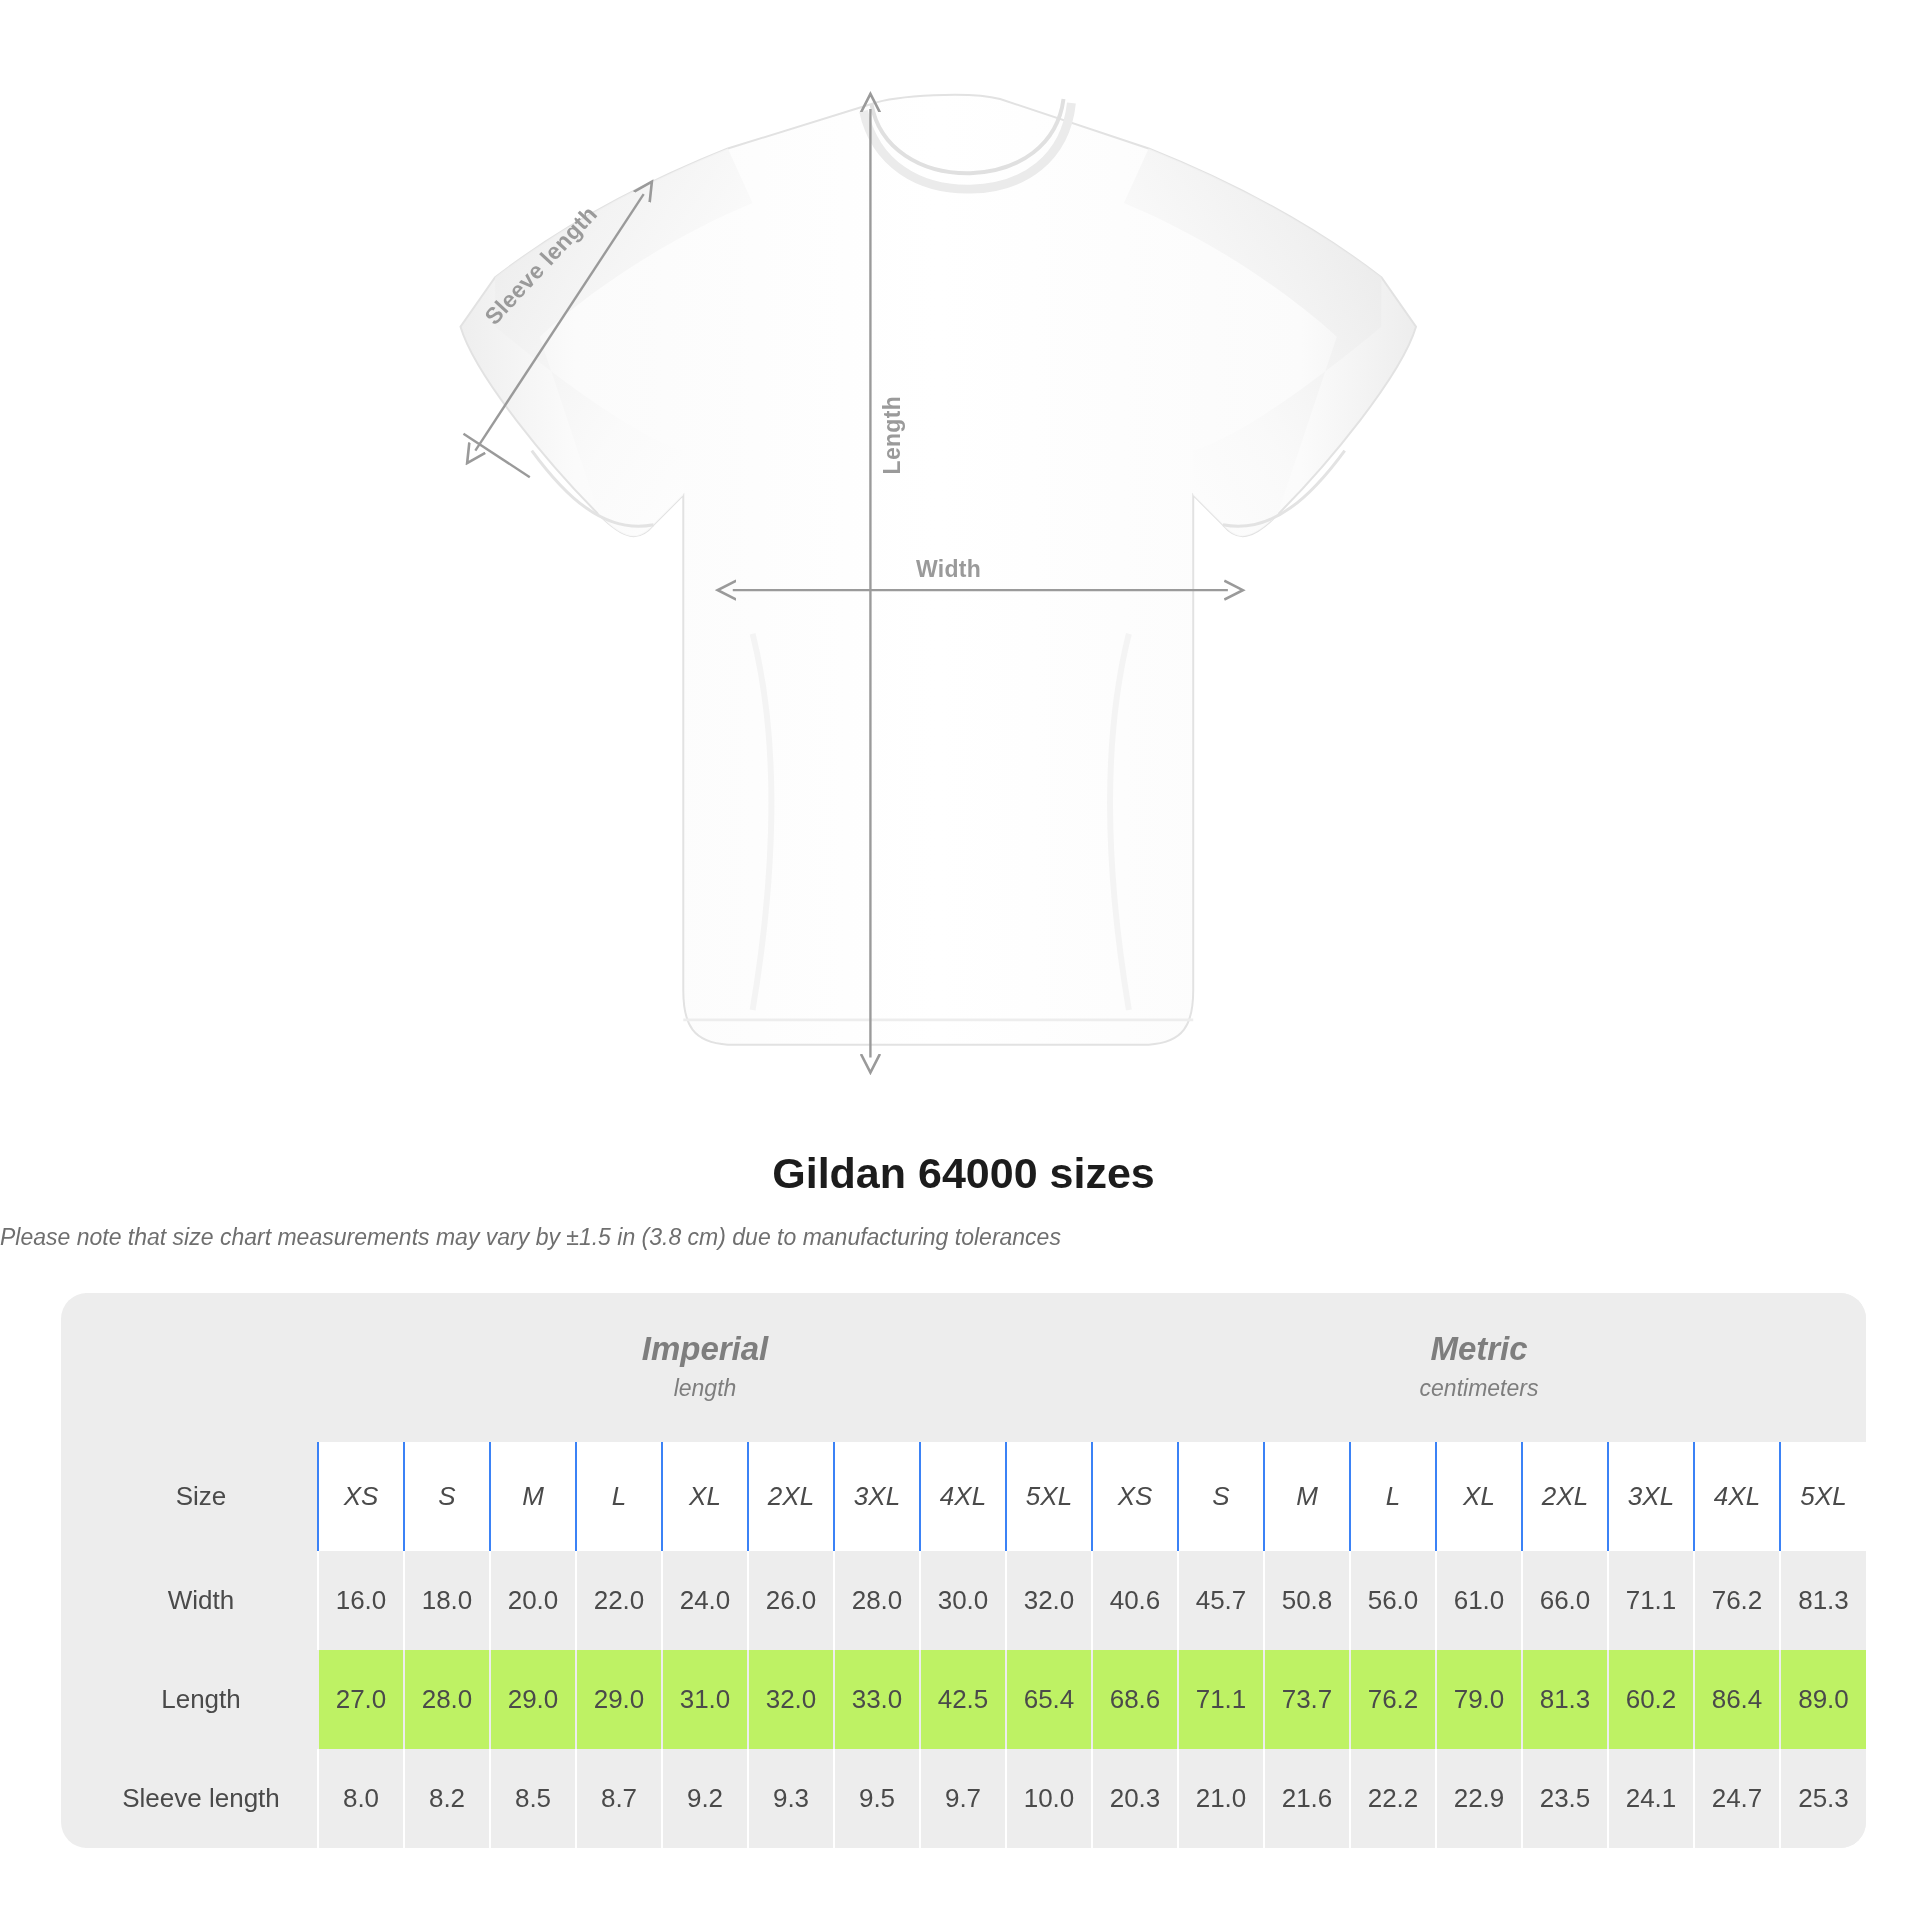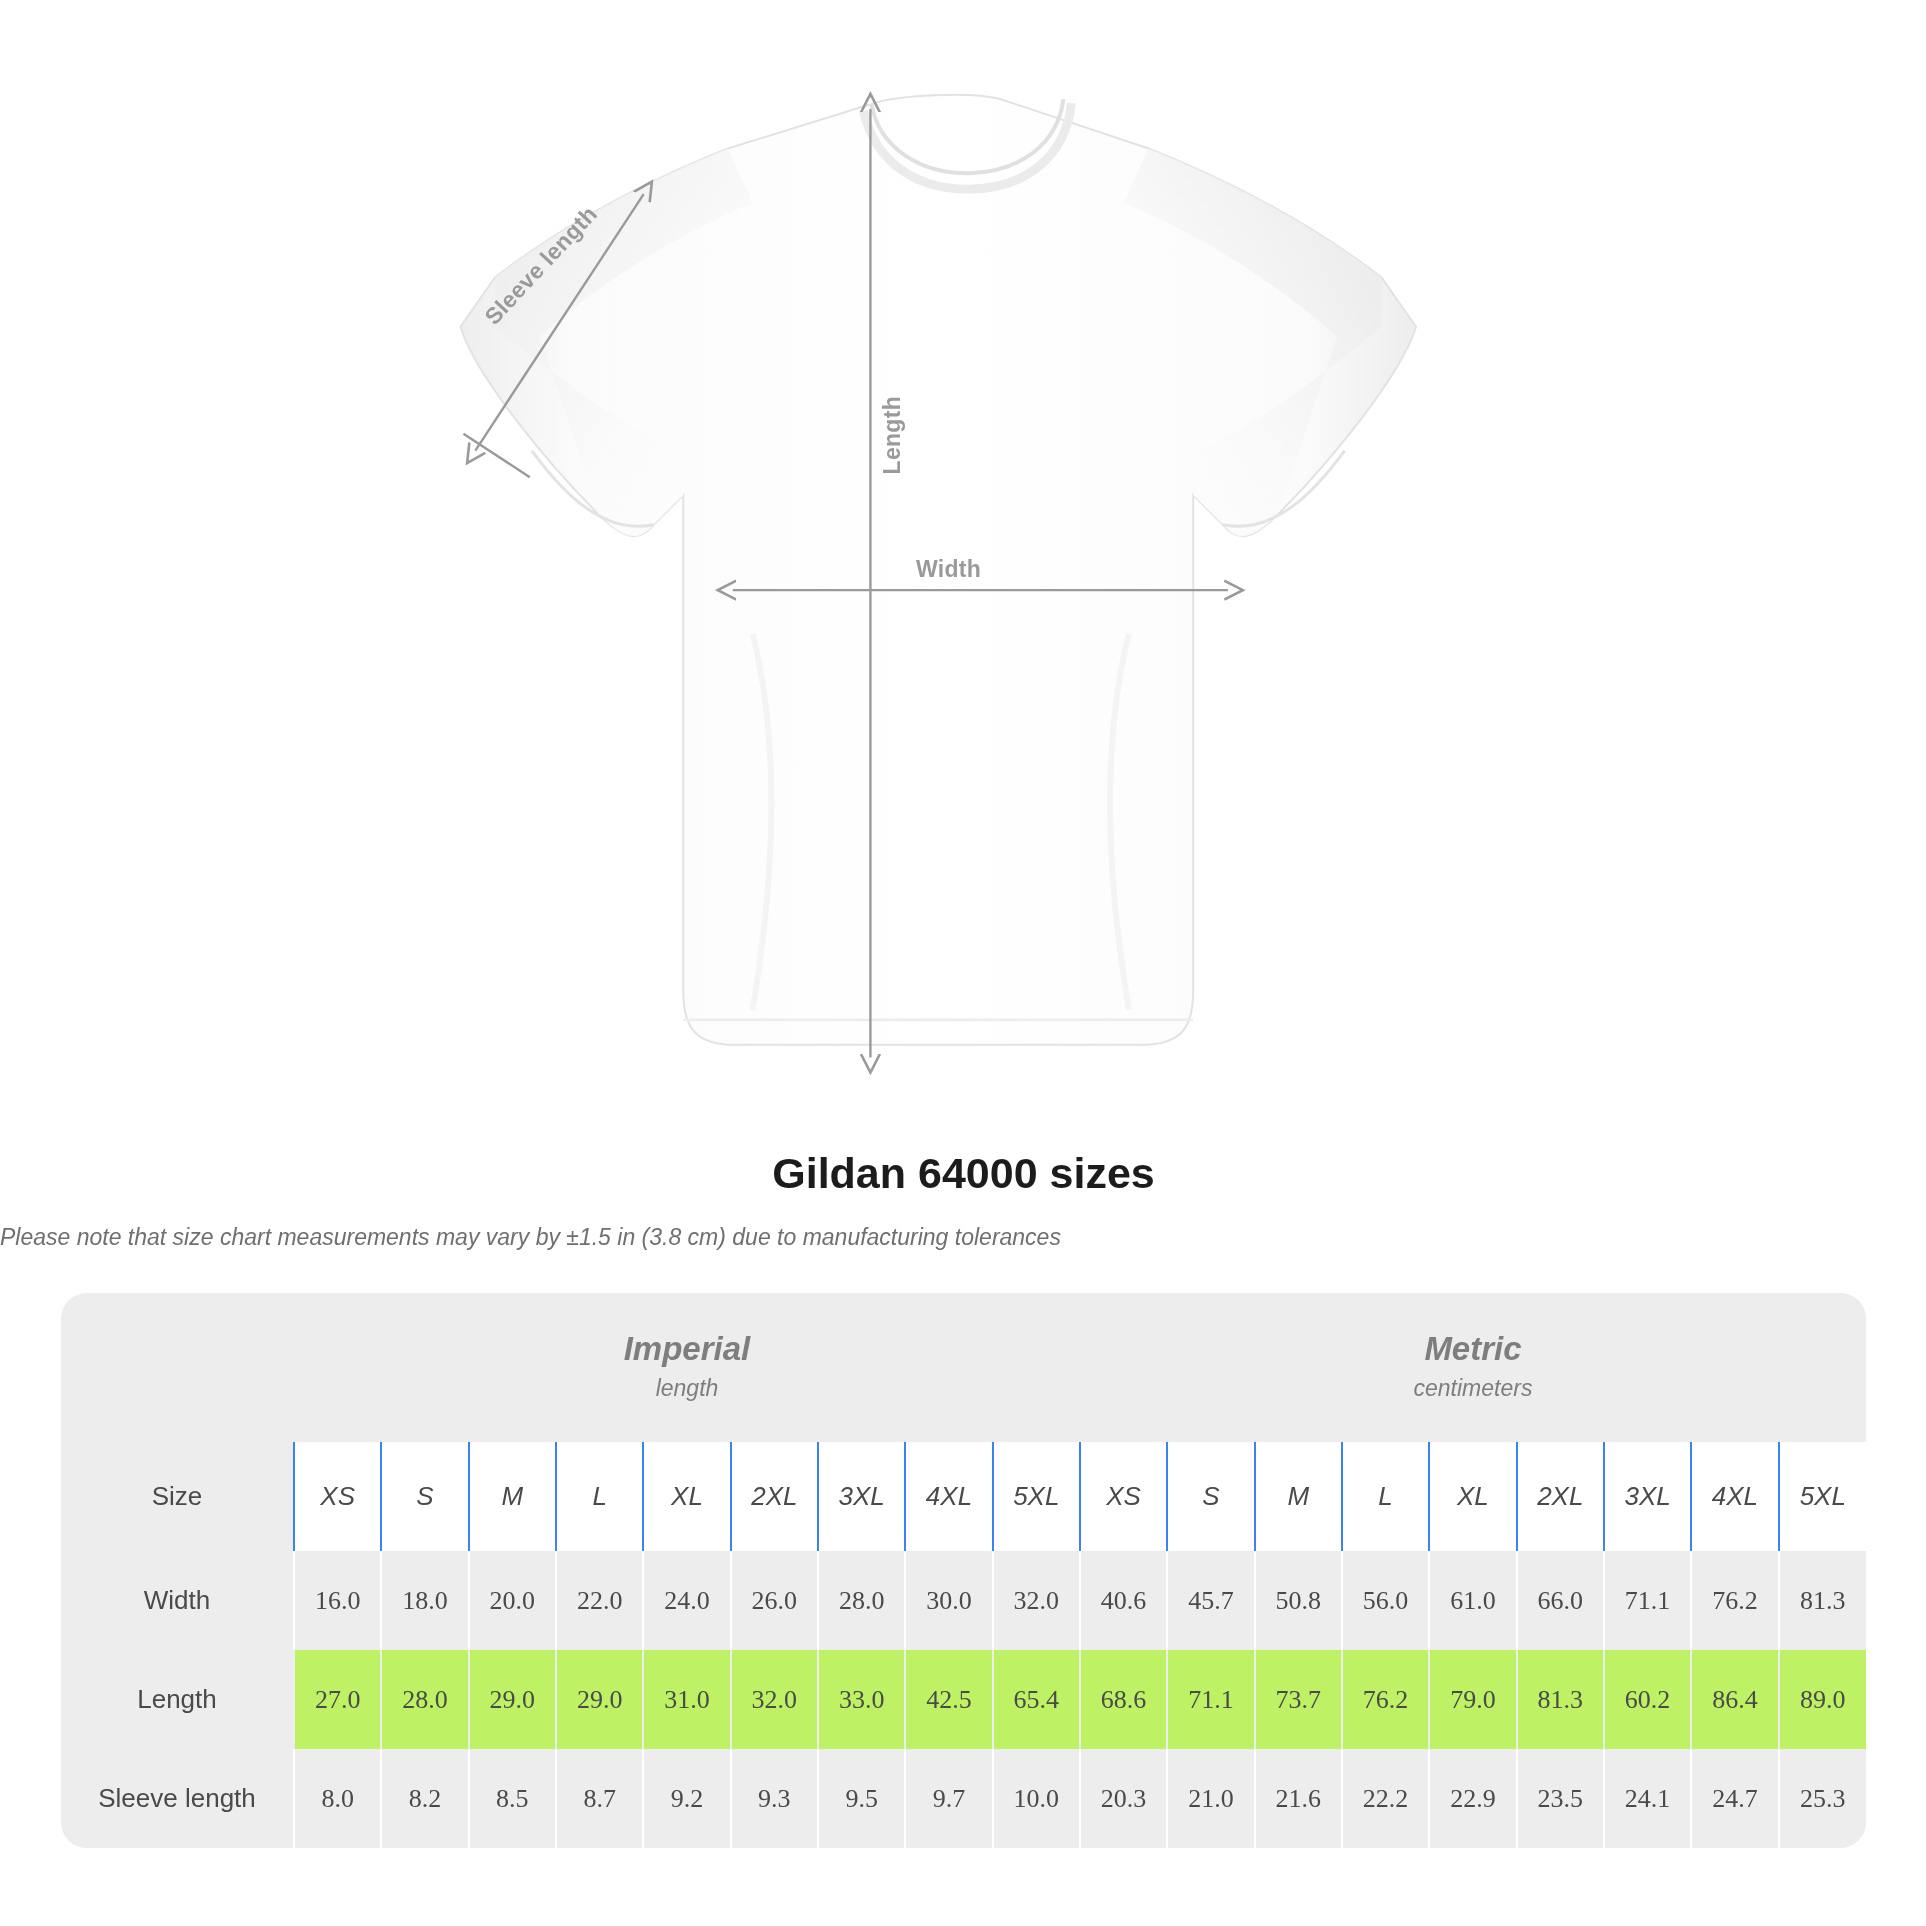--- a/index.html
+++ b/index.html
@@ -72,20 +72,21 @@
     color: #6f6f6f;
     margin-top: 26px;
   }
 
   
   .table-wrap {
     margin: 42px 61px 0 61px;
     border-radius: 26px;
     overflow: hidden;
     background: #ededed;
+    padding-left: 24px;
   }
   table.size-table {
     border-collapse: collapse;
     width: 100%;
     table-layout: fixed;
   }
   table.size-table td, table.size-table th {
     text-align: center;
     vertical-align: middle;
     font-size: 26px;
@@ -132,21 +133,20 @@
   }
   td.rowlabel {
     font-weight: bold;
     color: #4a4a4a;
     font-size: 27px;
     background: #ededed !important;
     width: 233px;
   }
   .data-row td.cell {
     border-left: 2px solid #ededed;
-    font-family: Liberation Serif, serif;
   }
   .data-row.alt td.cell {
     border-left: 2px solid #ffffff;
   }
   .head-row td.cell {
     border-left: 2px solid #3b82f6;
     font-style: italic;
   }
 </style>
 </head>

